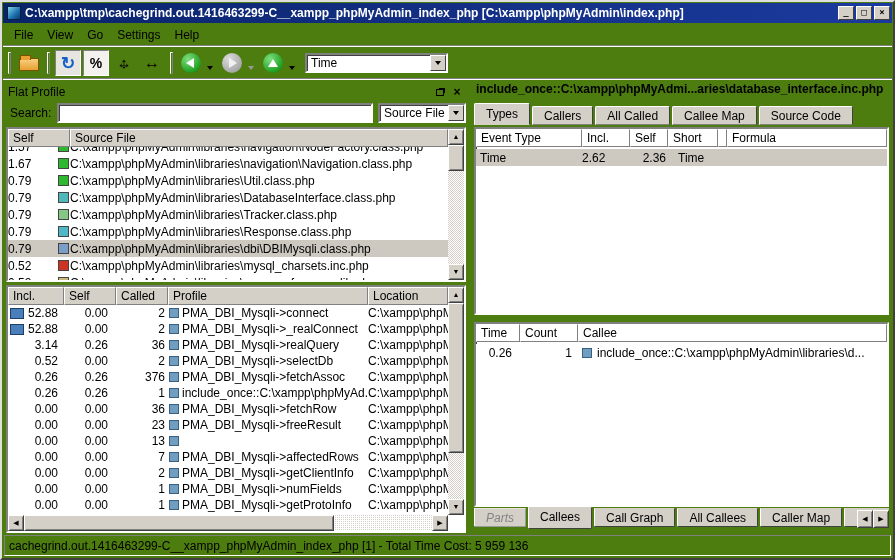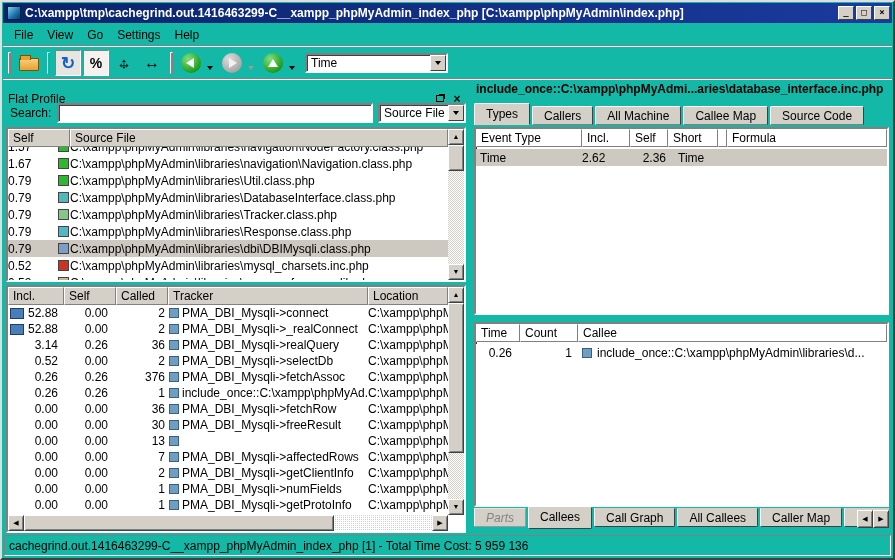--- a/index.html
+++ b/index.html
@@ -1,19 +1,19 @@
 <!DOCTYPE html>
 <html><head>
 <meta charset="utf-8">
 <style>
   * { margin:0; padding:0; box-sizing:border-box; }
   html,body { background:#808080; }
   body { font-family:"Liberation Sans", sans-serif; font-size:12px; color:#000; }
 
-  .window { position:relative; width:895px; height:560px; background:#14b8a6;
+  .window { position:relative; width:895px; height:560px; background:#4d7c0f;
     border:2px solid; border-color:#dfdfdf #404040 #404040 #dfdfdf; overflow:hidden; }
 
   
   .titlebar { position:absolute; top:1px; left:1px; right:1px; height:20px;
     background:linear-gradient(90deg,#0a246a,#1b3a9e); display:flex; align-items:center; padding:0 2px; }
   .app-icon { width:14px; height:14px; margin:0 4px 0 2px;
     background:linear-gradient(135deg,#7fd4e8,#1b6fae 60%,#0a3a6a); border:1px solid #06203f; }
   .title-text { color:#fff; font-weight:bold; font-size:12px; white-space:nowrap; overflow:hidden; flex:1; }
   .winbtns { display:flex; gap:2px; margin-left:4px; }
   .winbtn { width:16px; height:14px; background:#d4d0c8; border:1px solid; border-color:#fff #404040 #404040 #fff;
@@ -53,21 +53,21 @@
   .combo .drop { width:16px; height:16px; background:#d4d0c8; border:1px solid; border-color:#fff #404040 #404040 #fff;
     display:flex; align-items:center; justify-content:center; }
   .combo .drop i { width:0;height:0;border-left:3px solid transparent;border-right:3px solid transparent;border-top:4px solid #000; }
   .tb-combo { width:143px; margin-left:4px; }
 
   
   .main { position:absolute; top:78px; left:1px; right:1px; bottom:25px; }
 
   
   .dock { position:absolute; left:1px; top:0; width:464px; bottom:0; }
-  .dock-title { position:absolute; top:0; left:0; right:0; height:19px; display:flex; padding:12px 4px; }
+  .dock-title { position:absolute; top:0; left:0; right:0; height:19px; display:flex; align-items:center; padding:12px 4px; }
   .dock-title .lbl { flex:1; }
   .dock-ico { width:14px; height:13px; display:flex; align-items:center; justify-content:center; margin-left:3px; }
   .float-glyph { width:8px; height:7px; border:1px solid #000; box-shadow:2px -2px 0 -1px #000; }
   .close-glyph { font-size:12px; font-weight:bold; line-height:10px; }
   .search-row { position:absolute; top:21px; left:2px; right:2px; height:24px; display:flex; align-items:center; }
   .search-label { padding:0 6px 0 4px; }
   .search-input { flex:1; height:20px; background:#fff; border:2px solid; border-color:#808080 #fff #fff #808080; box-shadow:inset 1px 1px 0 #404040; }
   .group-combo { width:88px; margin-left:5px; }
 
   .inset2 { border:2px solid; border-color:#808080 #fff #fff #808080; box-shadow:inset 1px 1px 0 #404040; background:#fff; }
@@ -305,21 +305,21 @@
           <div class="sthumb" style="top:16px; height:26px; left:0; right:0"></div>
           <div class="sbtn" style="bottom:0">▼</div>
         </div>
       </div>
 
       <div class="table2 inset2">
         <div class="hdr-row" style="margin-right:16px">
           <div class="hdr-cell" style="width:56px">Incl.</div>
           <div class="hdr-cell" style="width:52px">Self</div>
           <div class="hdr-cell" style="width:52px">Called</div>
-          <div class="hdr-cell" style="width:200px">Tracker</div>
+          <div class="hdr-cell" style="width:200px">Profile</div>
           <div class="hdr-cell" style="flex:1">Location</div>
         </div>
         <div class="fn-rows">
   <div class="fn-row">
     <span class="fn-c c-incl"><i class="bar" style="display: block;"></i><span>52.88</span></span>
     <span class="fn-c c-self">0.00</span>
     <span class="fn-c c-called">2</span>
     <span class="fn-c c-fn">
                 <span class="fn-ico"></span>
                 <span>PMA_DBI_Mysqli-&gt;connect</span>
@@ -389,21 +389,21 @@
     <span class="fn-c c-fn">
                 <span class="fn-ico"></span>
                 <span>PMA_DBI_Mysqli-&gt;fetchRow</span>
               </span>
     <span class="fn-c c-loc">C:\xampp\phpMy...</span>
   </div>
 
   <div class="fn-row">
     <span class="fn-c c-incl"><span>0.00</span></span>
     <span class="fn-c c-self">0.00</span>
-    <span class="fn-c c-called">30</span>
+    <span class="fn-c c-called">23</span>
     <span class="fn-c c-fn">
                 <span class="fn-ico"></span>
                 <span>PMA_DBI_Mysqli-&gt;freeResult</span>
               </span>
     <span class="fn-c c-loc">C:\xampp\phpMy...</span>
   </div>
 
   <div class="fn-row">
     <span class="fn-c c-incl"><span>0.00</span></span>
     <span class="fn-c c-self">0.00</span>
@@ -470,21 +470,21 @@
         </div>
       </div>
     </div>
 
     <div class="rpanel">
       <div class="rp-title">include_once::C:\xampp\phpMyAdmi...aries\database_interface.inc.php</div>
 
       <div class="rp-tabs">
         <div class="tab active">Types</div>
         <div class="tab">Callers</div>
-        <div class="tab">All Machine</div>
+        <div class="tab">All Called</div>
         <div class="tab">Callee Map</div>
         <div class="tab">Source Code</div>
       </div>
 
       <div class="rp-top inset2">
         <div class="ev-hdr">
           <div class="hdr-cell h-event">Event Type</div>
           <div class="hdr-cell h-incl">Incl.</div>
           <div class="hdr-cell h-self">Self</div>
           <div class="hdr-cell h-short">Short</div>

